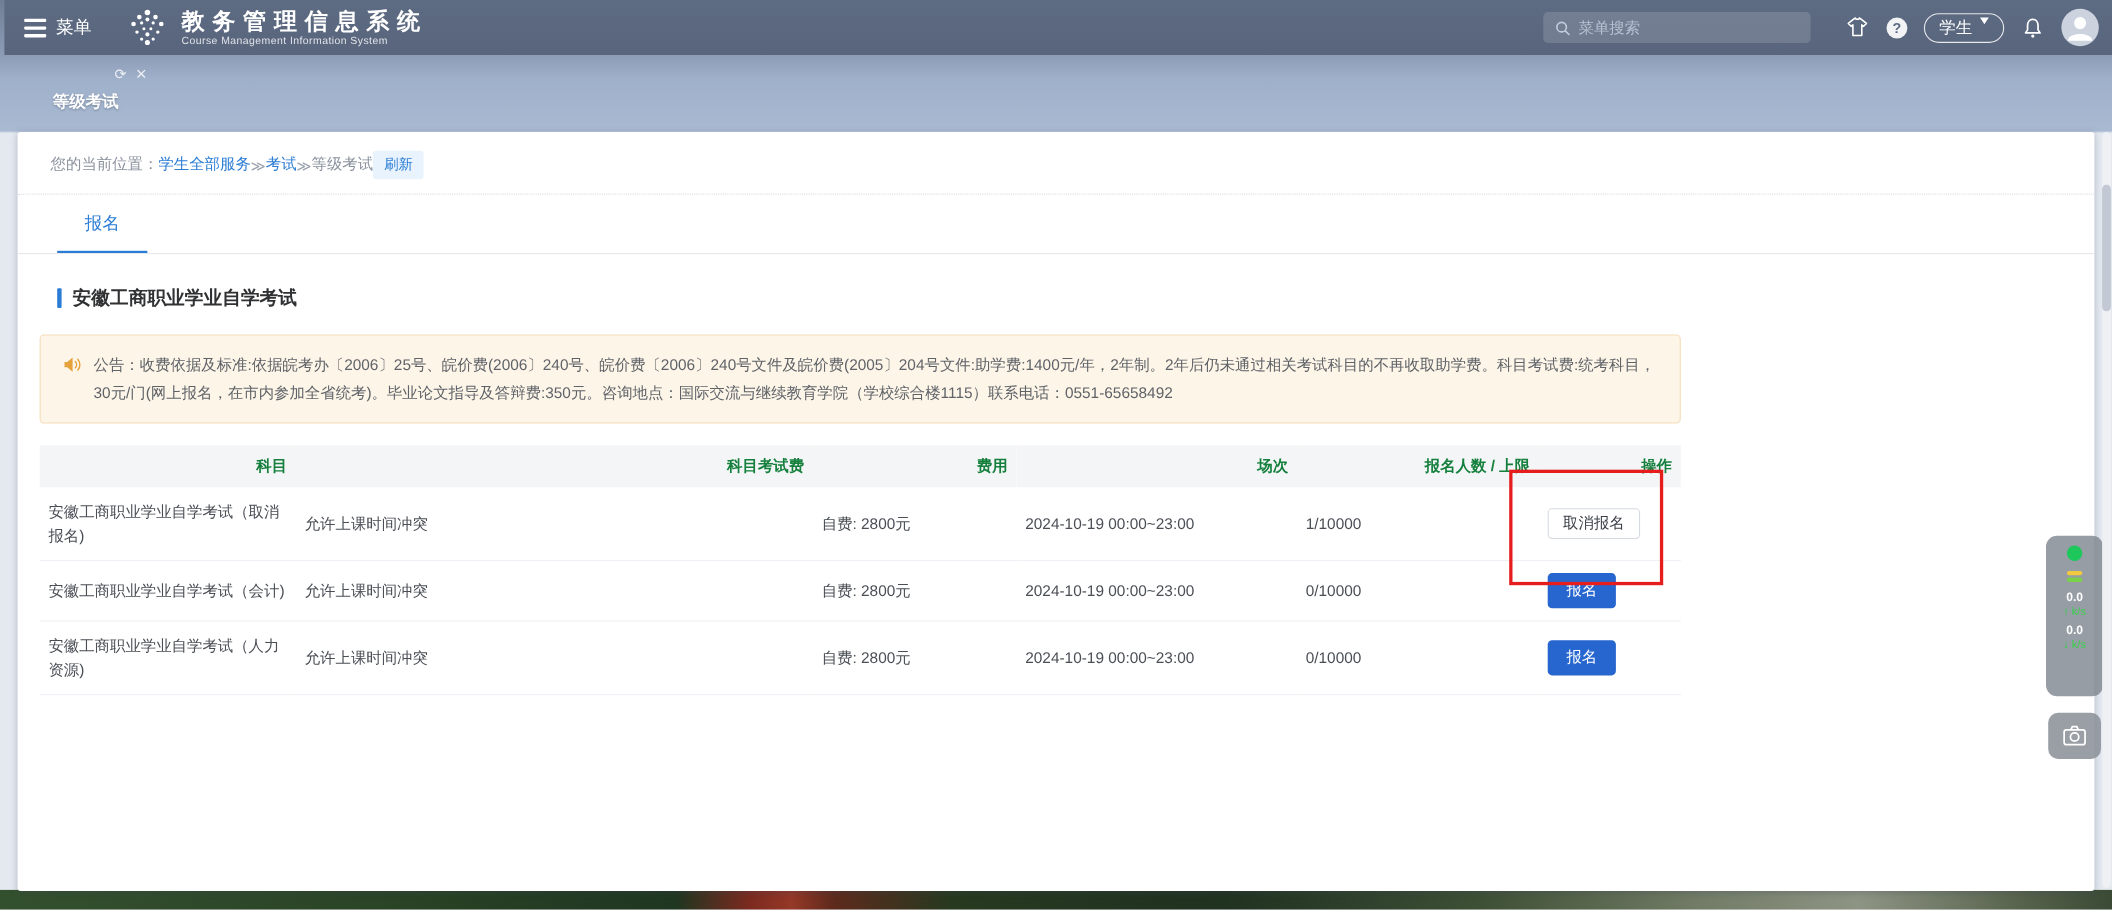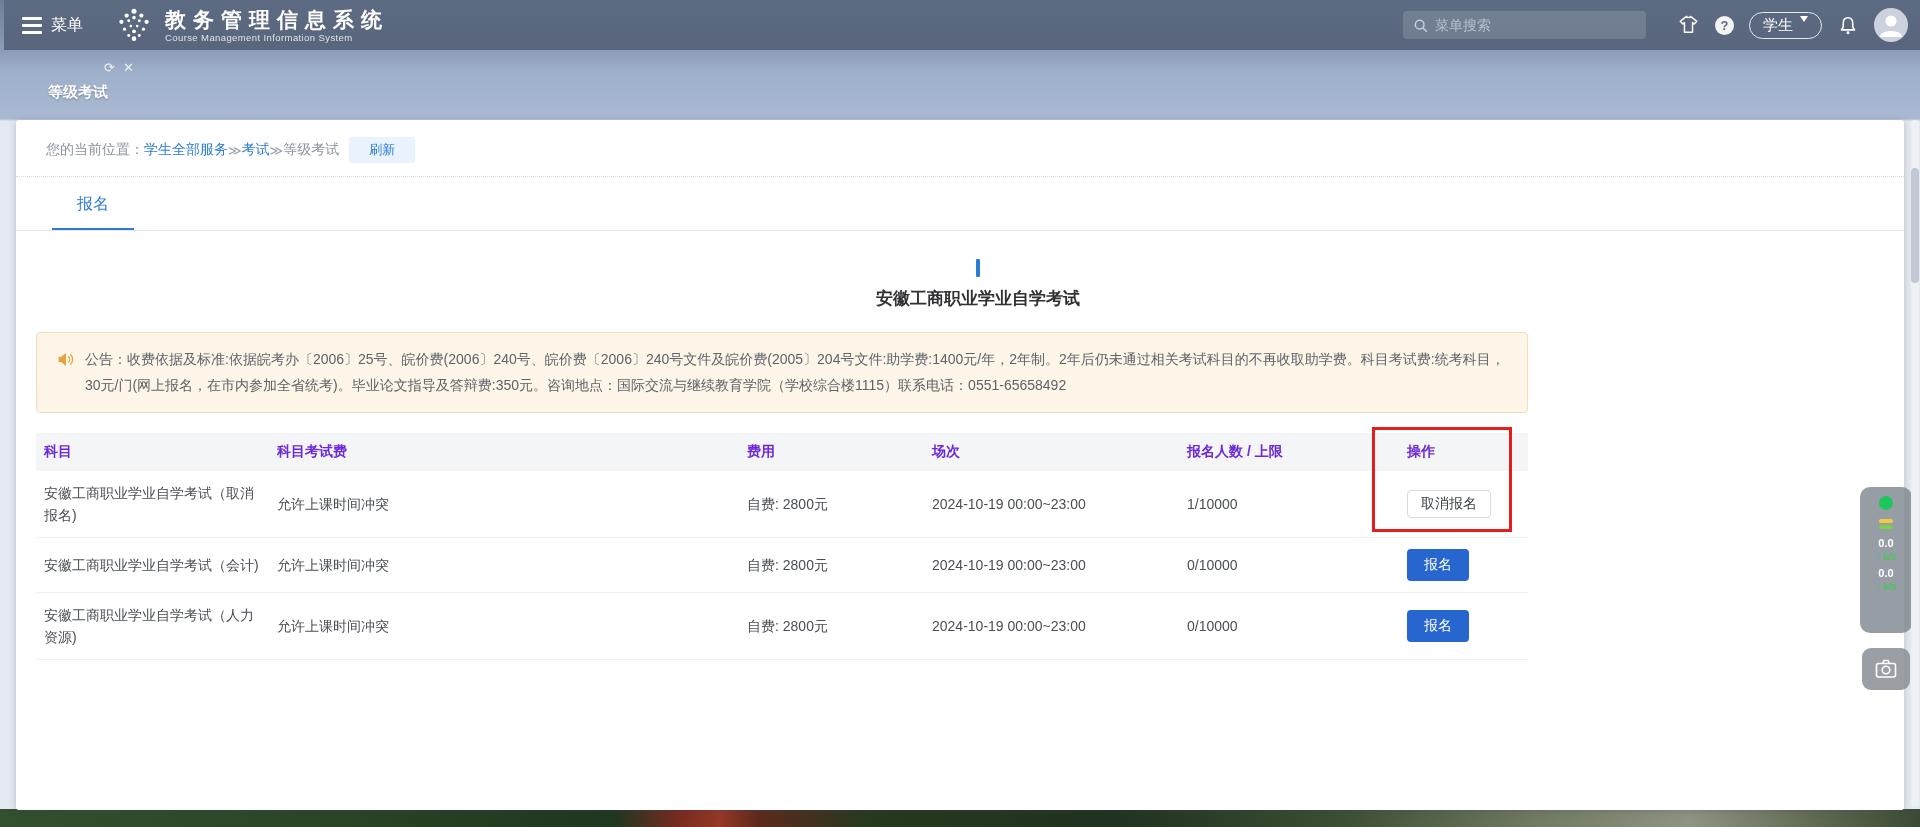--- a/index.html
+++ b/index.html
@@ -49,41 +49,41 @@
 
   
   .card { position:absolute; left:16px; top:120px; width:1888px; height:690px; background:#fff;
           border-radius:3px; box-shadow:0 1px 6px rgba(60,70,90,.28); z-index:2; }
 
   .breadcrumb { display:flex; align-items:center; gap:0; padding:17px 0 13px 30px;
                 border-bottom:1px dotted #d8dce3; font-size:14px; color:#8a929e; }
   .bc-link { color:#2a7cd4; cursor:pointer; }
   .bc-sep { color:#98a0ac; font-size:13px; }
   .bc-current { color:#8a929e; }
-  .bc-refresh { background:#e8f3fe; color:#2a7cd4; font-size:13px; padding:4px 20px;
-                border-radius:3px; margin-left:10px; cursor:pointer; }
+  .bc-refresh { background:#e8f3fe; color:#2a7cd4; font-size:13px; padding:4px 10px;
+                border-radius:3px; cursor:pointer; }
 
   .tabs { display:flex; height:54px; border-bottom:1px solid #e6e8ec; }
   .tab-active { margin-left:36px; padding:0 25px; line-height:53px; font-size:16px; color:#2a7cd4;
                 border-bottom:2px solid #2a7cd4; cursor:pointer; }
 
-  .section-title { display:flex; align-items:center; gap:10px; margin:28px 0 0 36px;flex-direction:column; }
+  .section-title { display:flex; align-items:center; gap:10px; margin:28px 0 0 36px; }
   .title-bar { width:4px; height:18px; background:#2a7cd4; border-radius:1px; }
   .title-text { font-size:17px; font-weight:bold; color:#303133; }
 
   .notice { margin:22px 0 0 20px; width:1492px; background:#fdf5e8; border:1px solid #f3ddb8;
             border-radius:4px; padding:13px 20px 14px; }
   .n-row { display:flex; font-size:14px; color:#5f6368; line-height:26px; }
   .n-row + .n-row { margin-top:7px; }
   .n-icon { width:28px; flex:none; padding-top:4px; }
   .n-text { flex:1; }
 
   .exam-table { margin:20px 0 0 20px; width:1492px; border-collapse:collapse; table-layout:fixed; }
-  .exam-table th { background:#f4f5f7; height:38px; font-size:14px; font-weight:bold; color:#6d28d9;
-                   text-align:left; padding:0 8px; }
+  .exam-table th { background:#f4f5f7; height:38px; font-size:14px; font-weight:bold; color:#15803d;
+                   text-align:right; padding:0 8px; }
   .exam-table td { padding:11px 8px; font-size:14px; color:#4a4e55; border-bottom:1px solid #edf0f4;
                    vertical-align:middle; line-height:22px; }
   .btn-enroll { background:#2766cf; color:#fff; border:none; border-radius:4px; padding:7px 17px;
                 font-size:14px; cursor:pointer; font-family:"Liberation Sans",sans-serif; }
   .btn-cancel { background:#fff; color:#3a3f46; border:1px solid #d6dae1; border-radius:4px;
                 padding:4px 13px; font-size:14px; cursor:pointer; font-family:"Liberation Sans",sans-serif; }
 
   .highlight-box { position:absolute; left:1372px; top:427px; width:140px; height:105px;
                    border:3px solid #e61d1d; z-index:5; pointer-events:none; }
 

